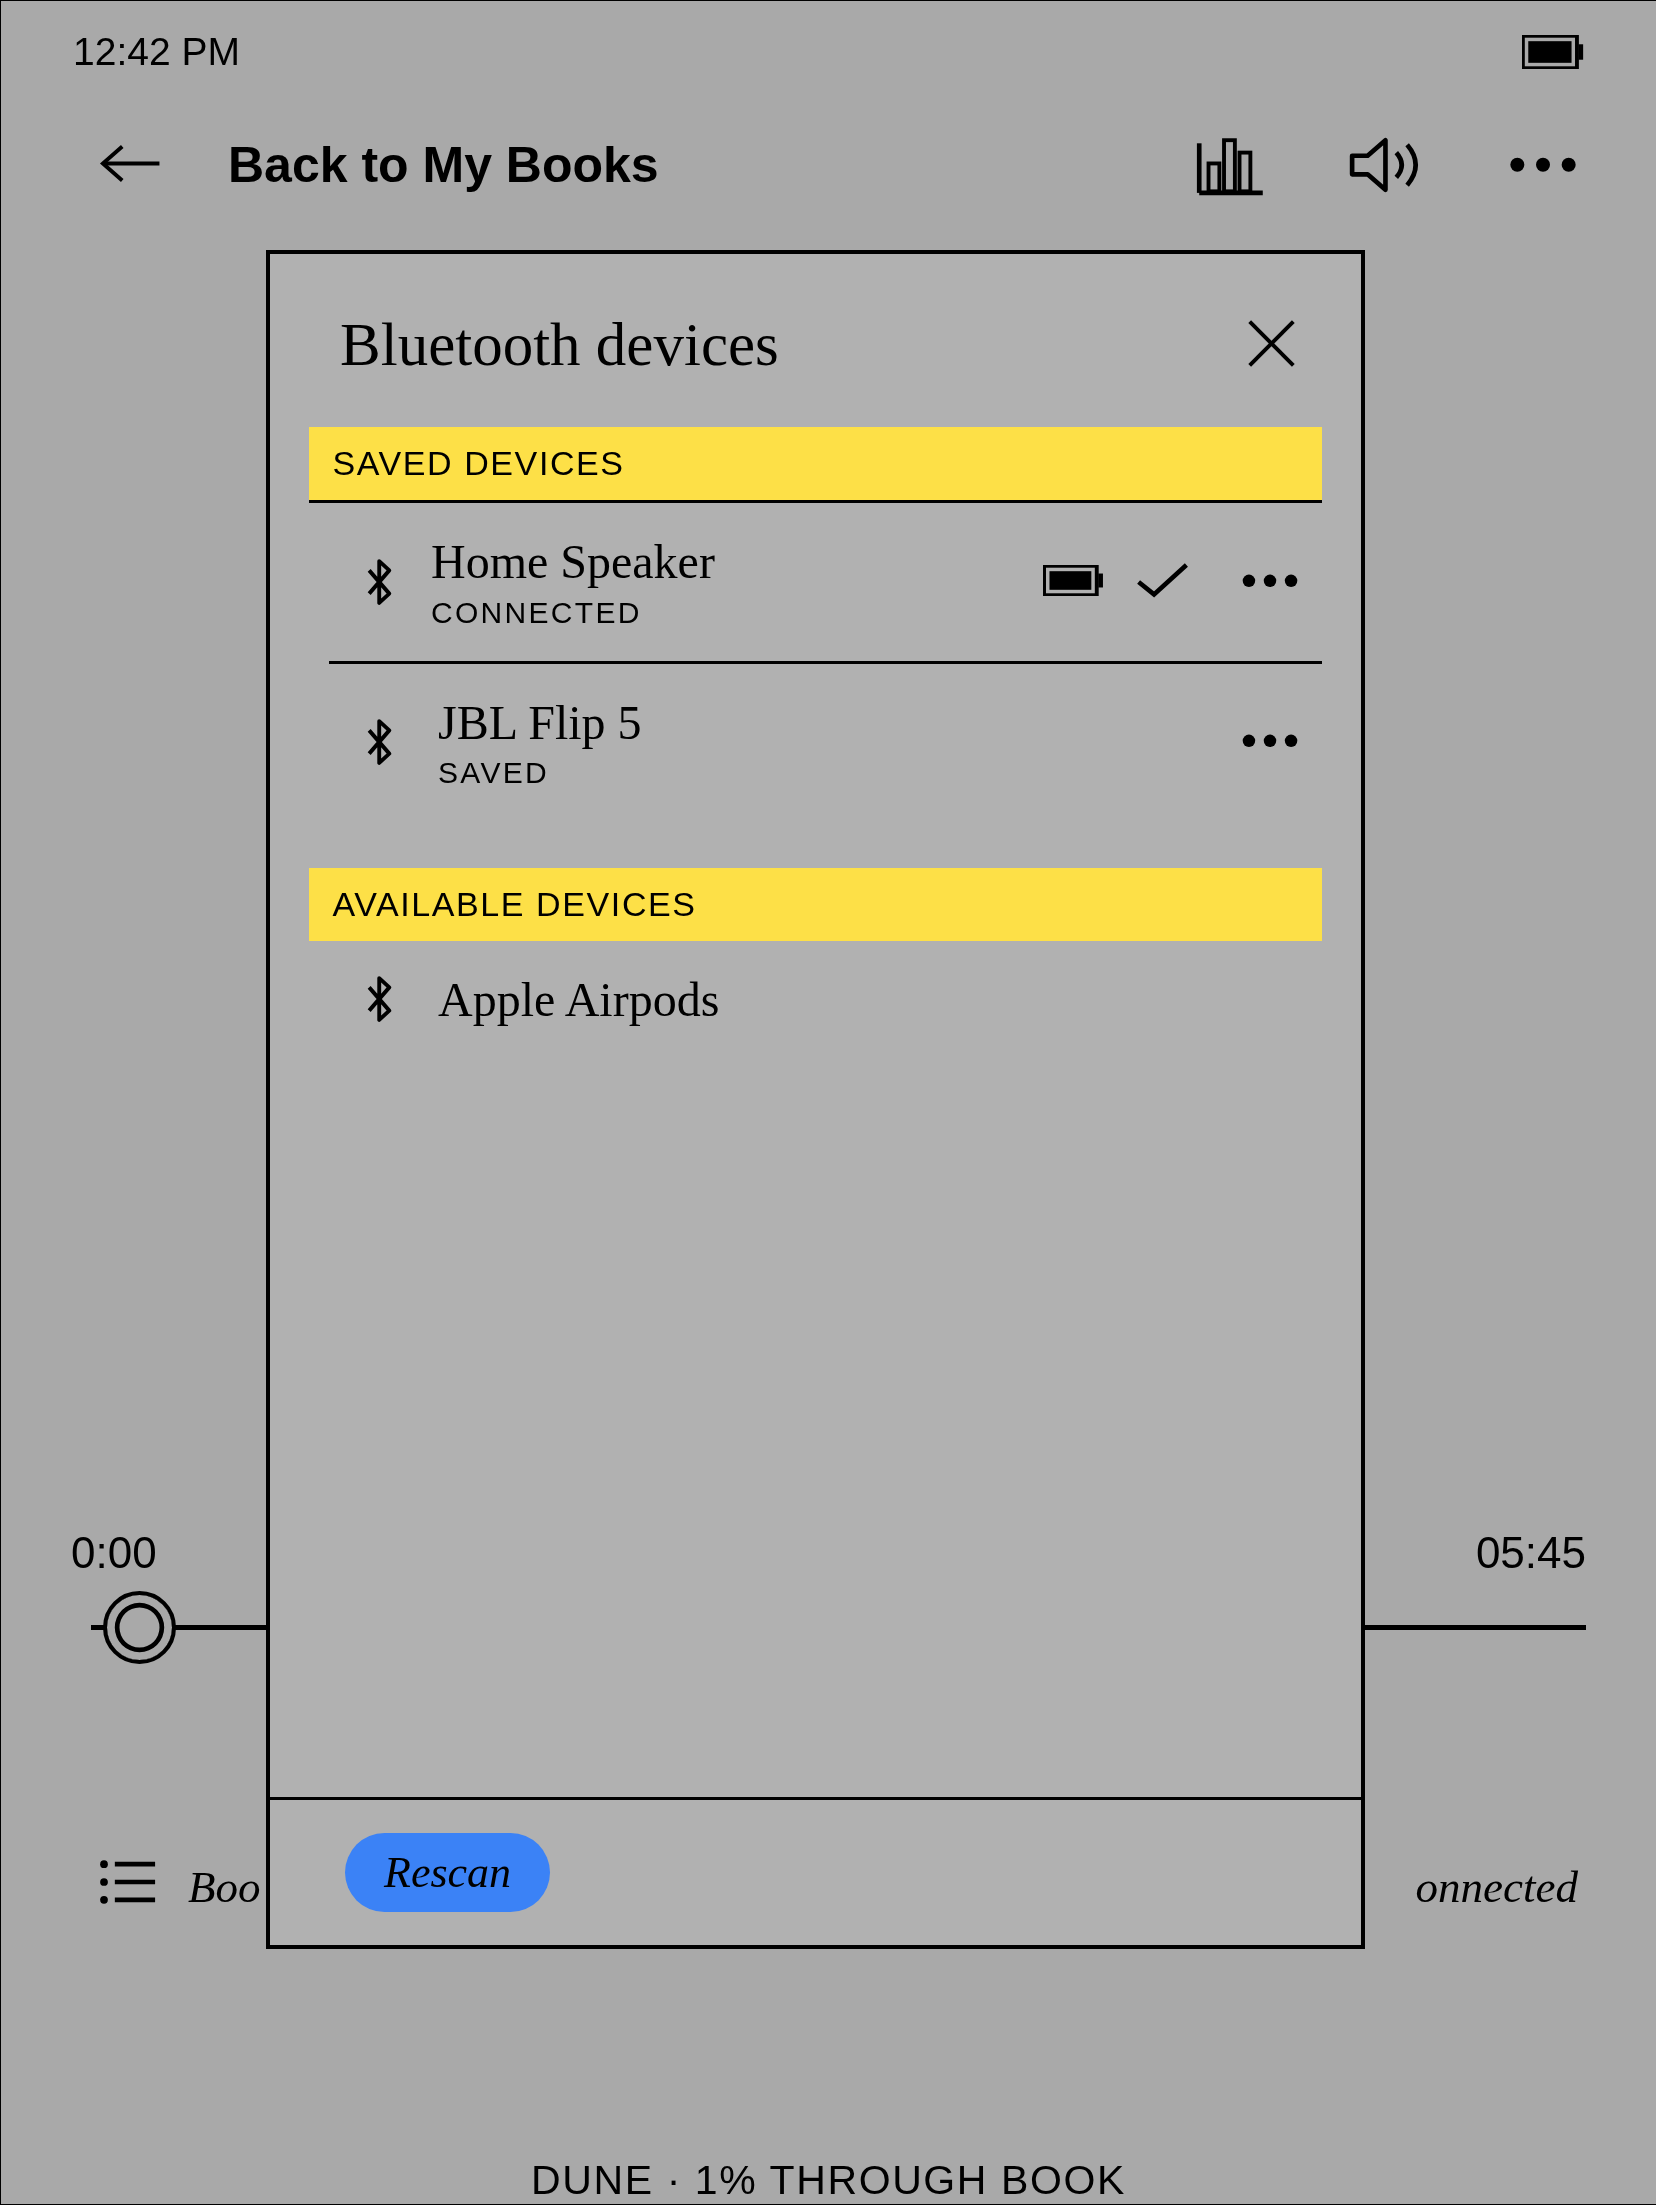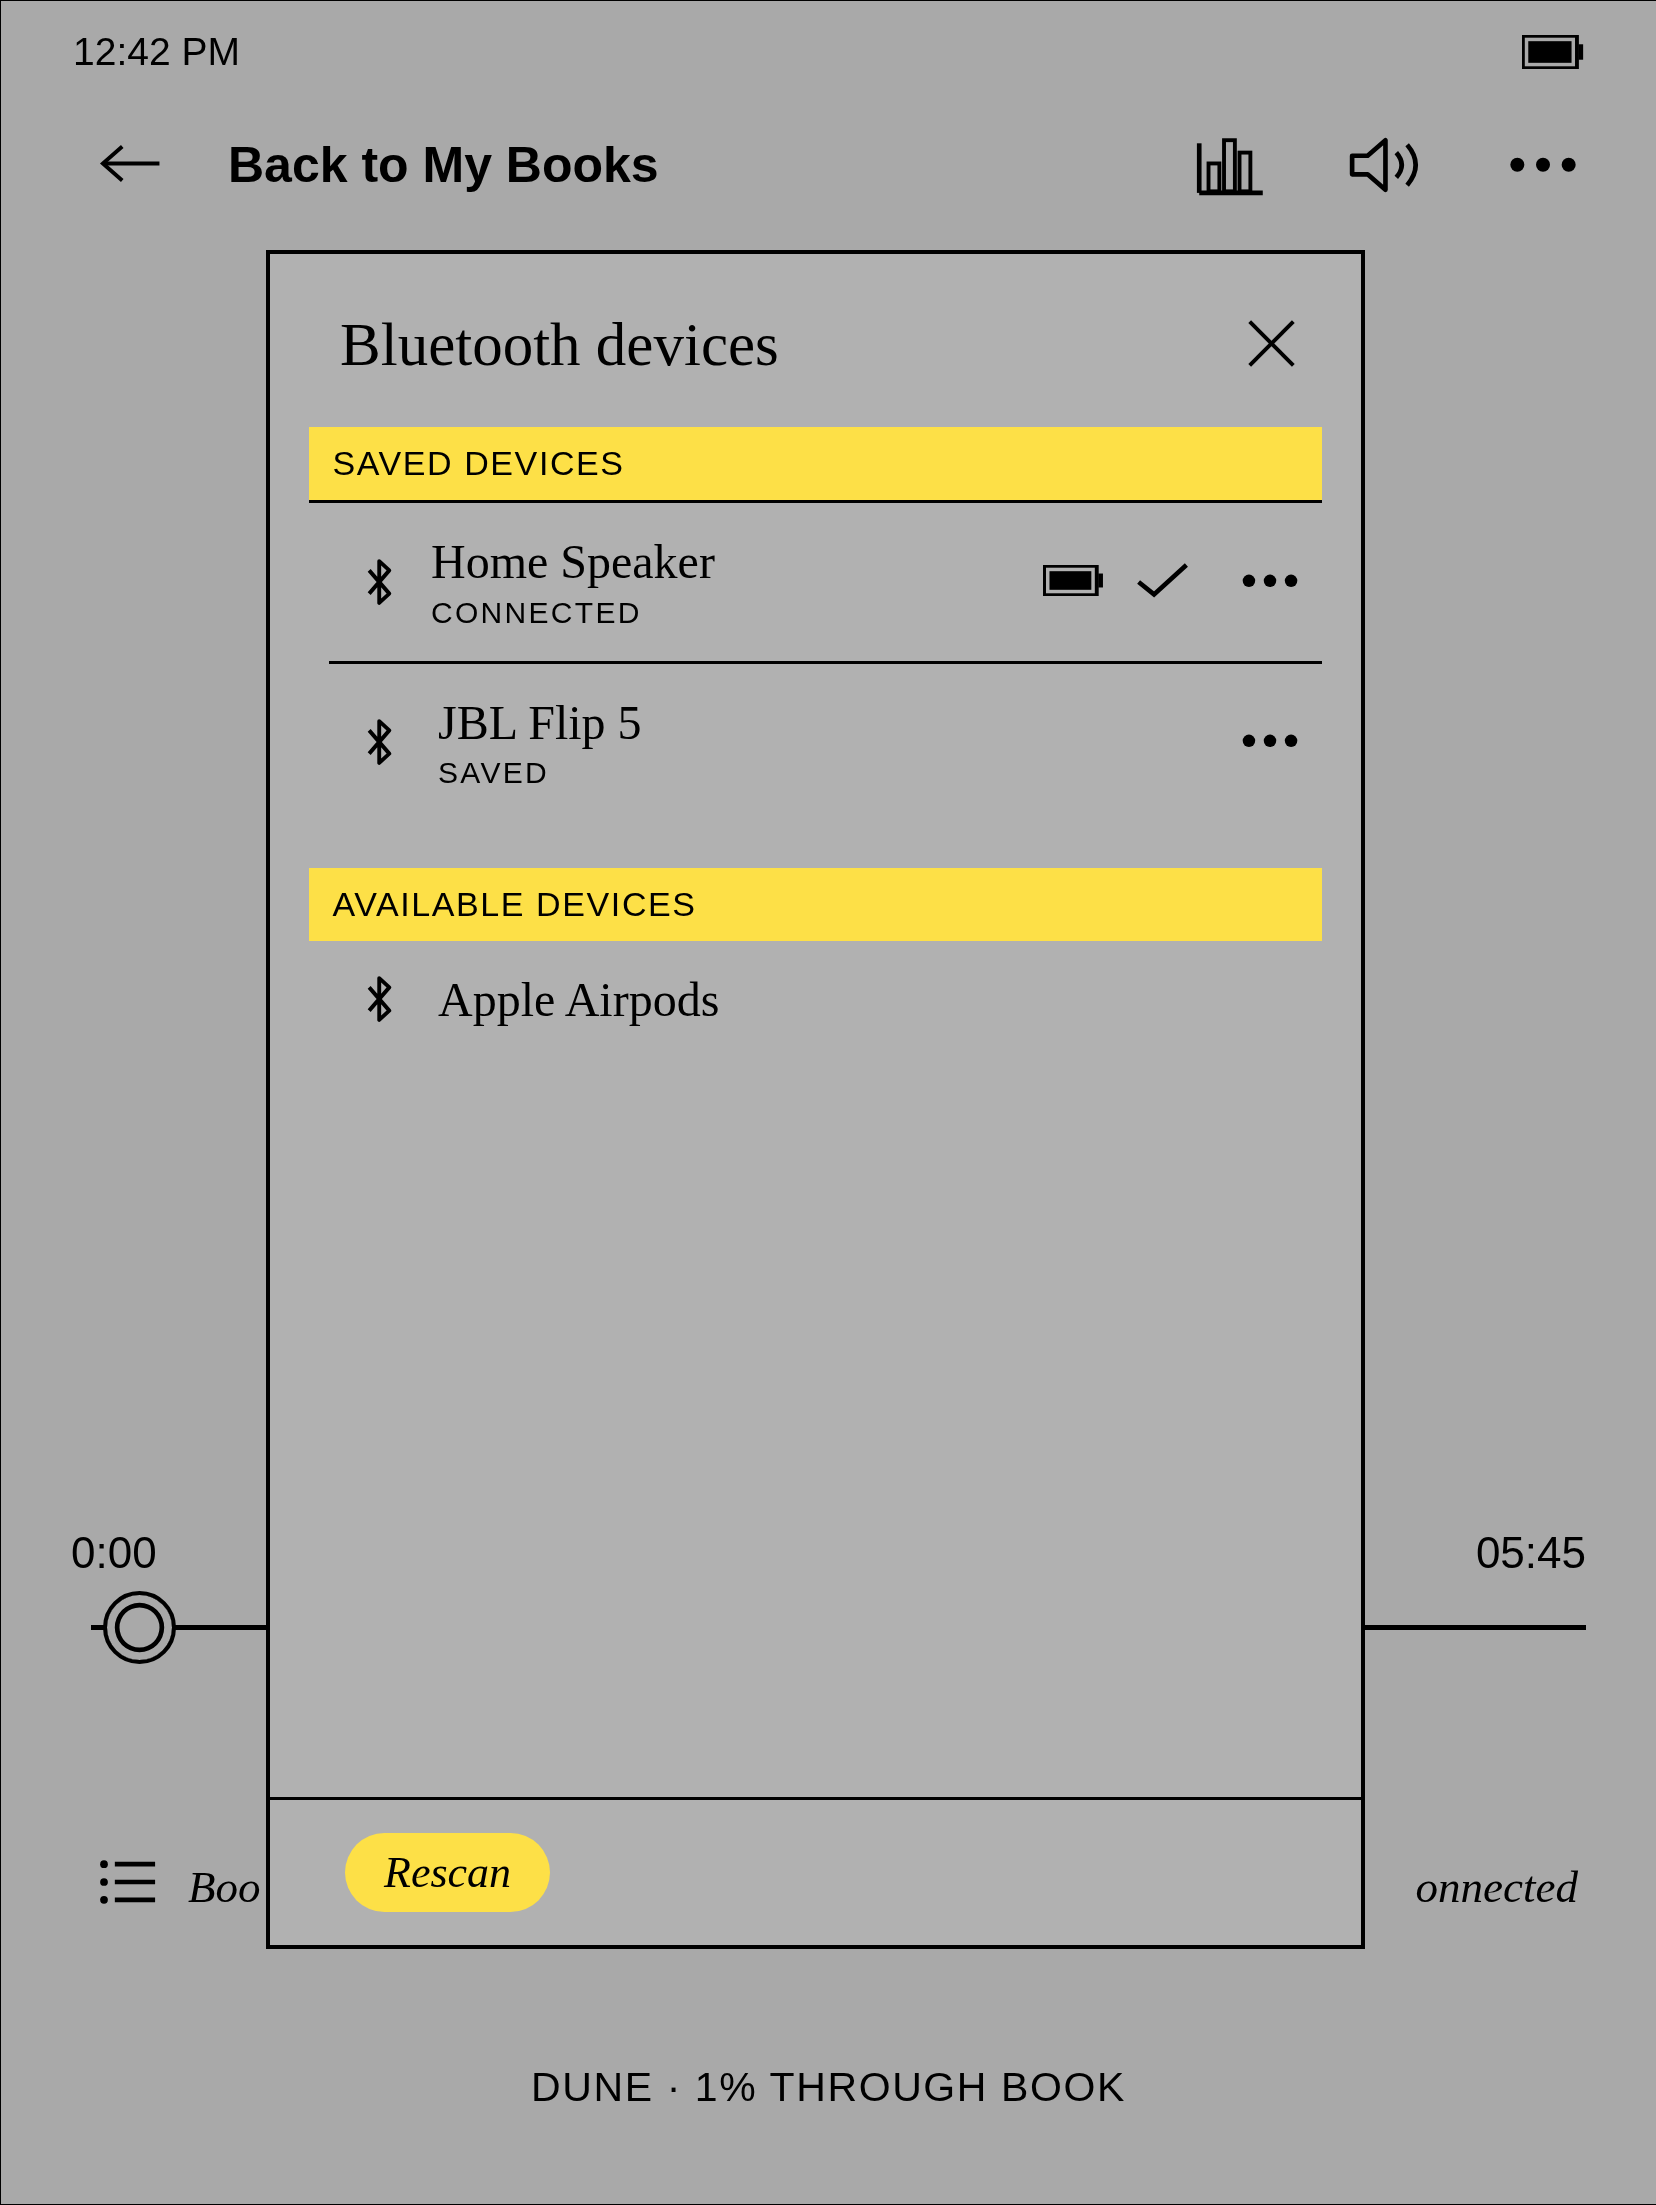--- a/index.html
+++ b/index.html
@@ -98,21 +98,21 @@
     }
     .toc-icon { margin-right: 31px; }
     .bottom-right { margin-left: auto; }
 
     .footer {
       position: absolute;
       left: 0; right: 0;
       bottom: 0;
       height: 140px;
       display: flex;
-      align-items: flex-start;
+      align-items: flex-end;
       justify-content: center;
       font-size: 41px;
       letter-spacing: 1.6px;
     }
 
     
     .modal {
       position: absolute;
       top: 249px;
       left: 265px;
@@ -176,21 +176,21 @@
     .section-header.available { margin-top: 47px; border-bottom: none; }
 
     .modal-footer {
       border-top: 3.1px solid #000;
       height: 148px;
       display: flex;
       align-items: center;
       padding-left: 55px;
     }
     .rescan-btn {
-      background: #fde047;
+      background: #3b82f6;
       border-radius: 47px;
       padding: 14px 39px;
       font-family: Georgia, 'Times New Roman', serif;
       font-style: italic;
       font-size: 44px;
     }
 
     
     [data-interactable="true"] { cursor: pointer; margin-left: 20px; }
   </style>

